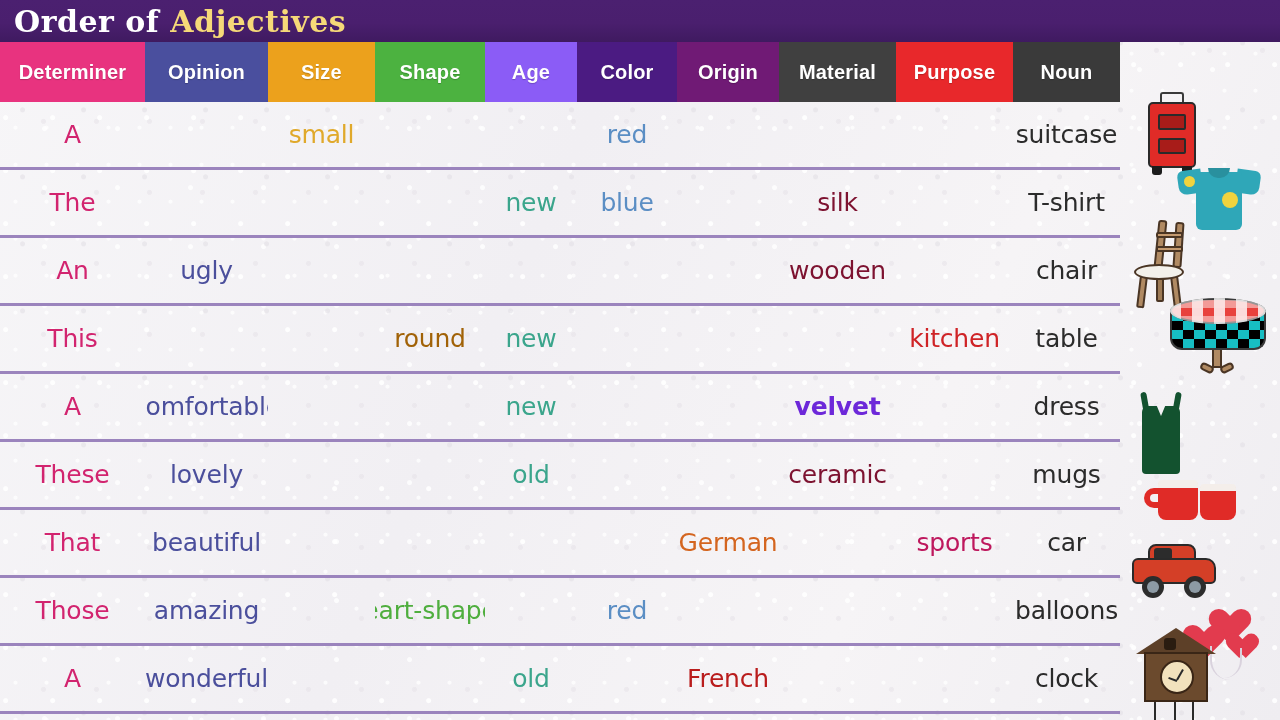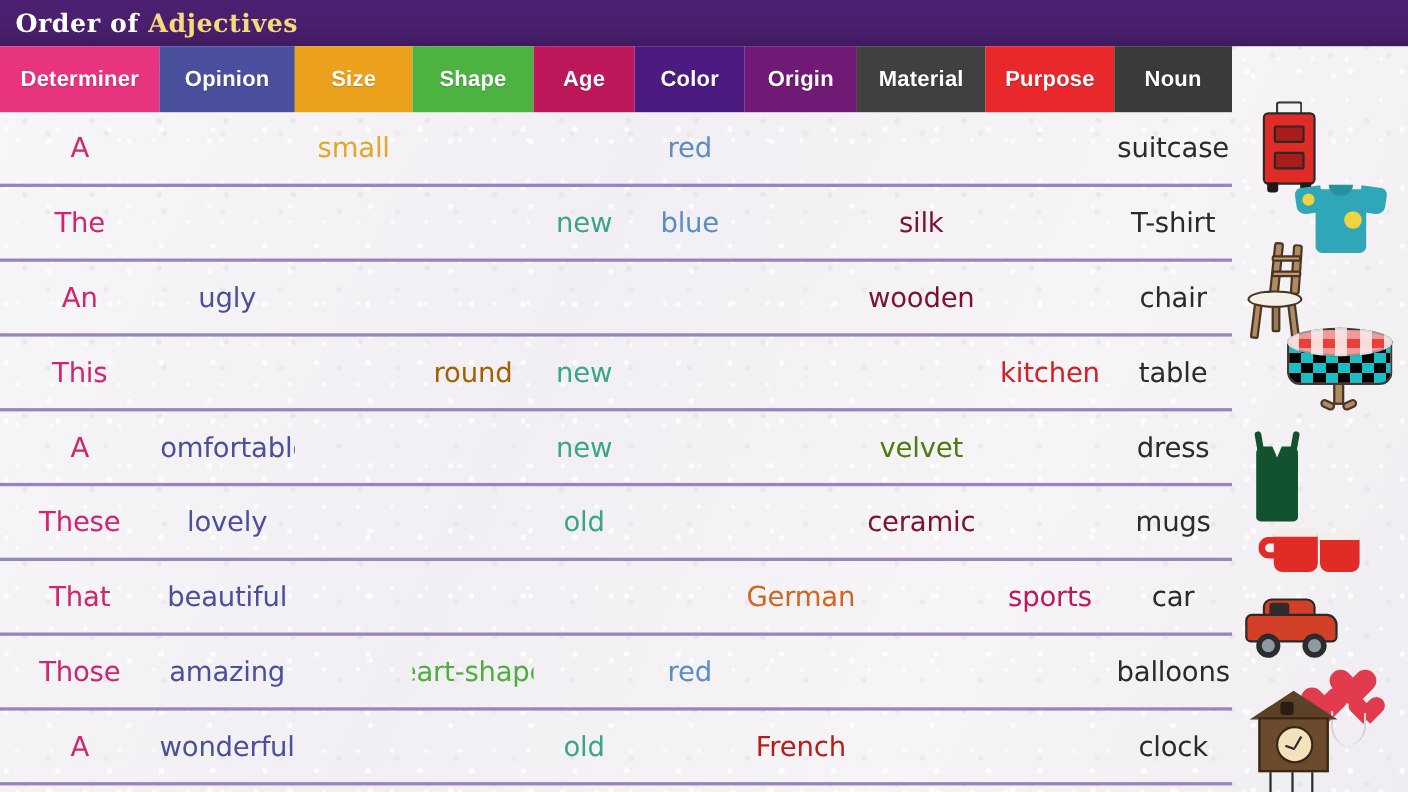--- a/index.html
+++ b/index.html
@@ -25,21 +25,21 @@
 
   
   #titlebar {
     position:absolute; left:0; top:0; width:1280px; height:42px;
     background:linear-gradient(180deg,#4b2070 0%,#4a1f6e 55%,#3f1a60 100%);
     display:flex; align-items:center;
   }
   #title {
     margin-left:14px;
     font-family:"DejaVu Serif", serif;
-    font-weight:700; font-size:23px; letter-spacing:.5px;
+    font-weight:700; font-size:30px; letter-spacing:.5px;
     white-space:nowrap;
   }
   #title .w1 { color:#ffffff; }
   #title .w2 { color:#ffffff; }
   #title .w3 { color:#f6d978; }
 
   
   #headerrow {
     position:absolute; left:0; top:42px; height:60px; width:1120px;
     display:flex;
@@ -230,21 +230,21 @@
       <span class="w2">of</span>
       <span class="w3">Adjectives</span>
     </div>
   </div>
 
   <div id="headerrow">
       <div class="hcell" style="width: 145px; background: rgb(232, 51, 127);">Determiner</div>
       <div class="hcell" style="width: 123px; background: rgb(74, 79, 158);">Opinion</div>
       <div class="hcell" style="width: 107px; background: rgb(236, 161, 28);">Size</div>
       <div class="hcell" style="width: 110px; background: rgb(76, 178, 64);">Shape</div>
-      <div class="hcell" style="width: 92px; background: #be185d;">Age</div>
+      <div class="hcell" style="width: 92px; background: #8b5cf6;">Age</div>
       <div class="hcell" style="width: 100px; background: rgb(75, 27, 130);">Color</div>
       <div class="hcell" style="width: 102px; background: #701a75;">Origin</div>
       <div class="hcell" style="width: 117px; background: #404040;">Material</div>
       <div class="hcell" style="width: 117px; background: rgb(232, 40, 43);">Purpose</div>
       <div class="hcell" style="width: 107px; background: rgb(58, 58, 58);">Noun</div>
     </div>
 
   <div id="tablebody">
       <div class="row" style="border-bottom-color: rgb(155, 132, 189);">
         <div class="cell" style="width: 145px; color: rgb(210, 36, 111);">A</div>
@@ -295,21 +295,21 @@
         <div class="cell noun" style="width: 107px; color: rgb(43, 43, 43);">table</div>
       </div>
       <div class="row" style="border-bottom-color: rgb(155, 132, 189);">
         <div class="cell" style="width: 145px; color: rgb(210, 36, 111);">A</div>
         <div class="cell" style="width: 123px; color: rgb(75, 79, 156);">comfortable</div>
         <div class="cell" style="width: 107px; color: rgb(224, 169, 43);"></div>
         <div class="cell" style="width: 110px; color: rgb(79, 174, 62);"></div>
         <div class="cell" style="width: 92px; color: rgb(59, 165, 140);">new</div>
         <div class="cell" style="width: 100px; color: rgb(91, 142, 196);"></div>
         <div class="cell" style="width: 102px; color: rgb(212, 101, 31);"></div>
-        <div class="cell" style="width: 117px; color: #4d7c0f;">velvet</div>
+        <div class="cell" style="width: 117px; color: #6d28d9; font-weight: bold;">velvet</div>
         <div class="cell" style="width: 117px; color: rgb(207, 35, 38);"></div>
         <div class="cell noun" style="width: 107px; color: rgb(43, 43, 43);">dress</div>
       </div>
       <div class="row" style="border-bottom-color: rgb(155, 132, 189);">
         <div class="cell" style="width: 145px; color: rgb(210, 36, 111);">These</div>
         <div class="cell" style="width: 123px; color: rgb(75, 79, 156);">lovely</div>
         <div class="cell" style="width: 107px; color: rgb(224, 169, 43);"></div>
         <div class="cell" style="width: 110px; color: rgb(79, 174, 62);"></div>
         <div class="cell" style="width: 92px; color: rgb(59, 165, 140);">old</div>
         <div class="cell" style="width: 100px; color: rgb(91, 142, 196);"></div>

